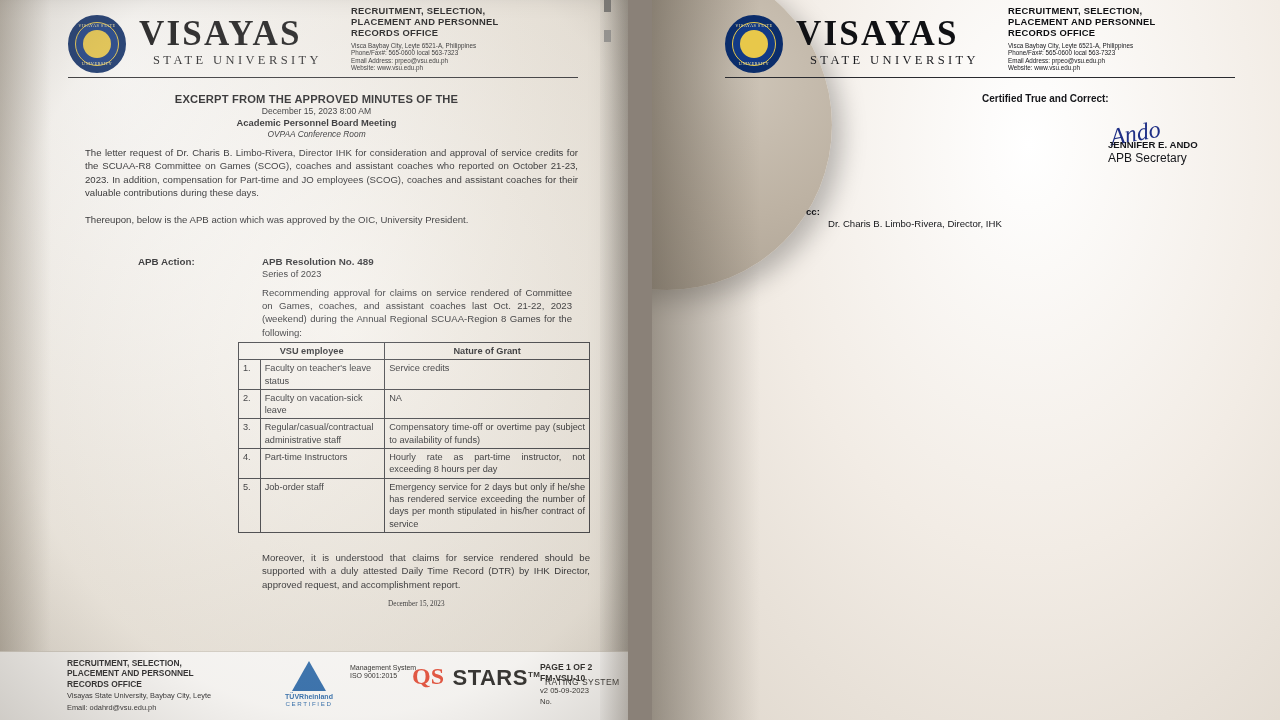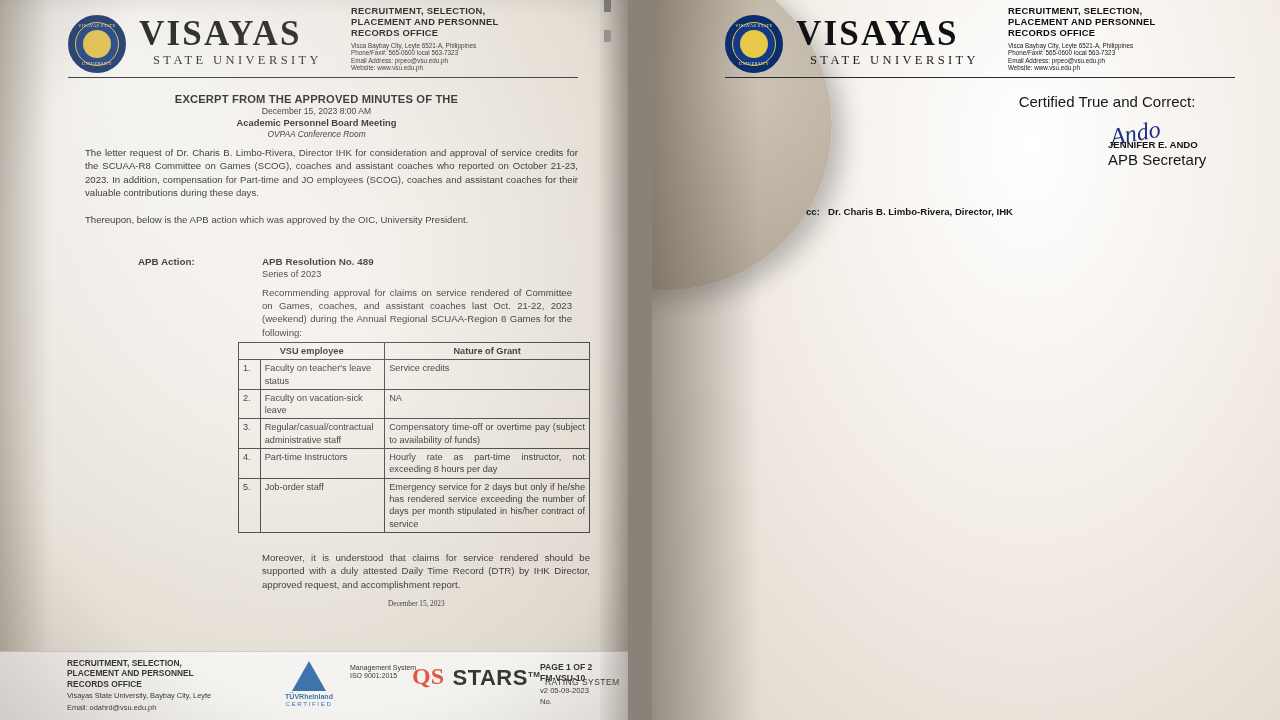--- a/index.html
+++ b/index.html
@@ -394,23 +394,23 @@
     left: 60px;
     top: 0;
     width: 545px;
     height: 720px;
   }
   .certtrue {
     position: absolute;
     left: 270px;
     top: 93px;
     width: 250px;
-    text-align: center;
-    font-size: 15px;
-    font-weight: normal;
+    text-align: left;
+    font-size: 10px;
+    font-weight: bold;
   }
   .sig {
     position: absolute;
     left: 398px;
     top: 120px;
     font-family: "Liberation Serif", serif;
     font-size: 24px;
     color: #1f2f86;
     transform: rotate(-10deg);
     font-style: italic;
@@ -419,36 +419,36 @@
     position: absolute;
     left: 396px;
     top: 139px;
     font-size: 9.6px;
     font-weight: bold;
   }
   .sigtitle {
     position: absolute;
     left: 396px;
     top: 151px;
-    font-size: 15px;
+    font-size: 12px;
   }
   .cc {
     position: absolute;
     left: 94px;
     top: 206px;
     font-size: 9.6px;
     font-weight: bold;
     text-align: center;
   }
   .ccname {
     position: absolute;
     left: 116px;
-    top: 206px;
+    top: 218px;
     font-size: 9.6px;
-    font-weight: bold;
+    font-weight: normal;
   }
 
   
   .edge-sliver {
     position: absolute;
     left: 600px;
     top: 0;
     width: 28px;
     height: 720px;
     background: linear-gradient(to right, rgba(0,0,0,0.03), rgba(80,72,62,0.35));

